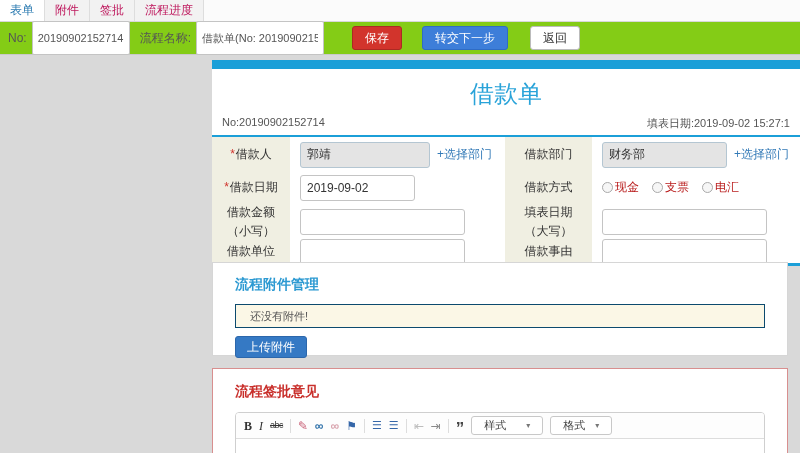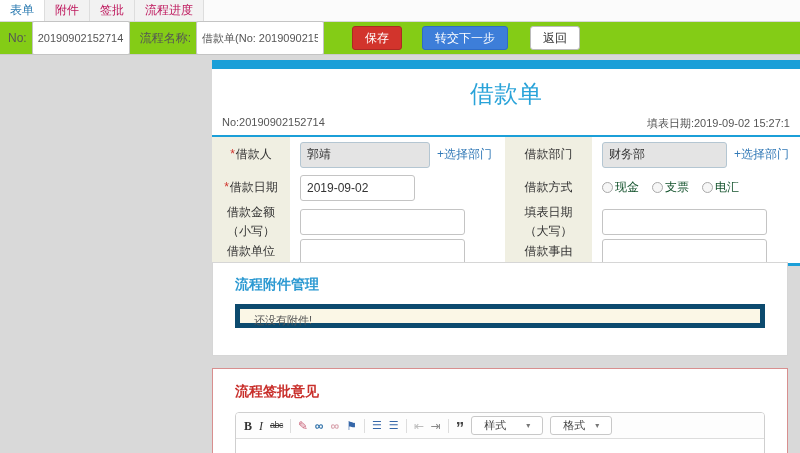--- a/index.html
+++ b/index.html
@@ -34,26 +34,26 @@
   .form-grid { display:grid; grid-template-columns:78px 215px 87px auto; grid-template-rows:35px 31px 38px 22px; }
   .lbl { background:#f0efe2; display:flex; align-items:center; justify-content:center; text-align:center; font-size:12px; color:#333; padding:0 10px; line-height:1.6; }
   .req { color:#d0342c; margin-right:1px; }
   .fld { display:flex; align-items:center; padding-left:10px; gap:7px; background:#fff; }
   .finp { border:1px solid #c4c4c4; border-radius:3px; height:21px; font-size:12px; padding:12px 6px; color:#333; font-family:"Liberation Sans","DejaVu Sans",sans-serif; }
   .ro { background:#e4e4e4; border-color:#b4c6d2; }
   .w130{width:130px;} .w125{width:125px;} .w115{width:115px;} .w165{width:165px;}
   .lnk { font-size:12px; color:#337ab7; text-decoration:none; cursor:pointer; white-space:nowrap; }
   .radio-opt { display:inline-flex; align-items:center; margin-right:6px; cursor:pointer; }
   .radio-dot { width:11px; height:11px; border:1px solid #a9a9a9; border-radius:50%; background:#f6f6f6; margin-right:2px; }
-  .radio-txt { font-size:12px; color:#14532d; }
+  .radio-txt { font-size:12px; color:#b91c1c; }
 
   
   .attach-panel { position:absolute; left:212px; top:207px; width:576px; height:94px; background:#fff; border:1px solid #d6d6d6; padding:13px 22px; }
   .attach-title { color:#2d9ad2; font-weight:bold; font-size:14px; }
-  .attach-empty { margin-top:10px; height:24px; line-height:23px; background:#fbf7e6; border:5px solid #0c4a6e; font-size:11px; color:#555; padding-left:14px; }
+  .attach-empty { margin-top:10px; height:24px; line-height:23px; background:#fbf7e6; border:1px solid #0c4a6e; font-size:11px; color:#555; padding-left:14px; }
   .btn-upload { margin-top:8px; background:#3579c4; border:1px solid #2c67ab; color:#fff; font-size:12px; height:22px; padding:0 11px; border-radius:3px; cursor:pointer; font-family:"Liberation Sans","DejaVu Sans",sans-serif; }
 
   
   .approval-panel { position:absolute; left:212px; top:313px; width:576px; height:140px; background:#fff; border:1px solid #d88f8f; padding:14px 22px; }
   .approval-title { color:#c9302c; font-weight:bold; font-size:14px; }
   .editor { margin-top:11px; border:1px solid #cfcfcf; border-radius:4px; height:86px; overflow:hidden; background:#fff; }
   .editor-toolbar { height:26px; border-bottom:1px solid #ddd; display:flex; align-items:center; padding:0 8px; gap:7px; background:#fdfdfd; }
   .tbtn { font-size:12px; color:#333; cursor:pointer; line-height:1; }
   .ic-bold { font-weight:bold; font-family:"Liberation Serif",serif; }
   .ic-italic { font-style:italic; font-family:"Liberation Serif",serif; }
@@ -175,20 +175,21 @@
           <input class="finp w165" value="" style="">
         </div>
       </div>
 
       <div class="blue-bar bottom"></div>
     </div>
 
     <div class="attach-panel">
       <div class="attach-title">流程附件管理</div>
       <div class="attach-empty">还没有附件!</div>
+      <button class="btn-upload">上传附件</button>
     </div>
 
     <div class="approval-panel">
       <div class="approval-title">流程签批意见</div>
       <div class="editor">
         <div class="editor-toolbar">
           <span class="tbtn ic-bold">B</span>
           <span class="tbtn ic-italic">I</span>
           <span class="tbtn ic-strike">abc</span>
           <span class="tsep"></span>

